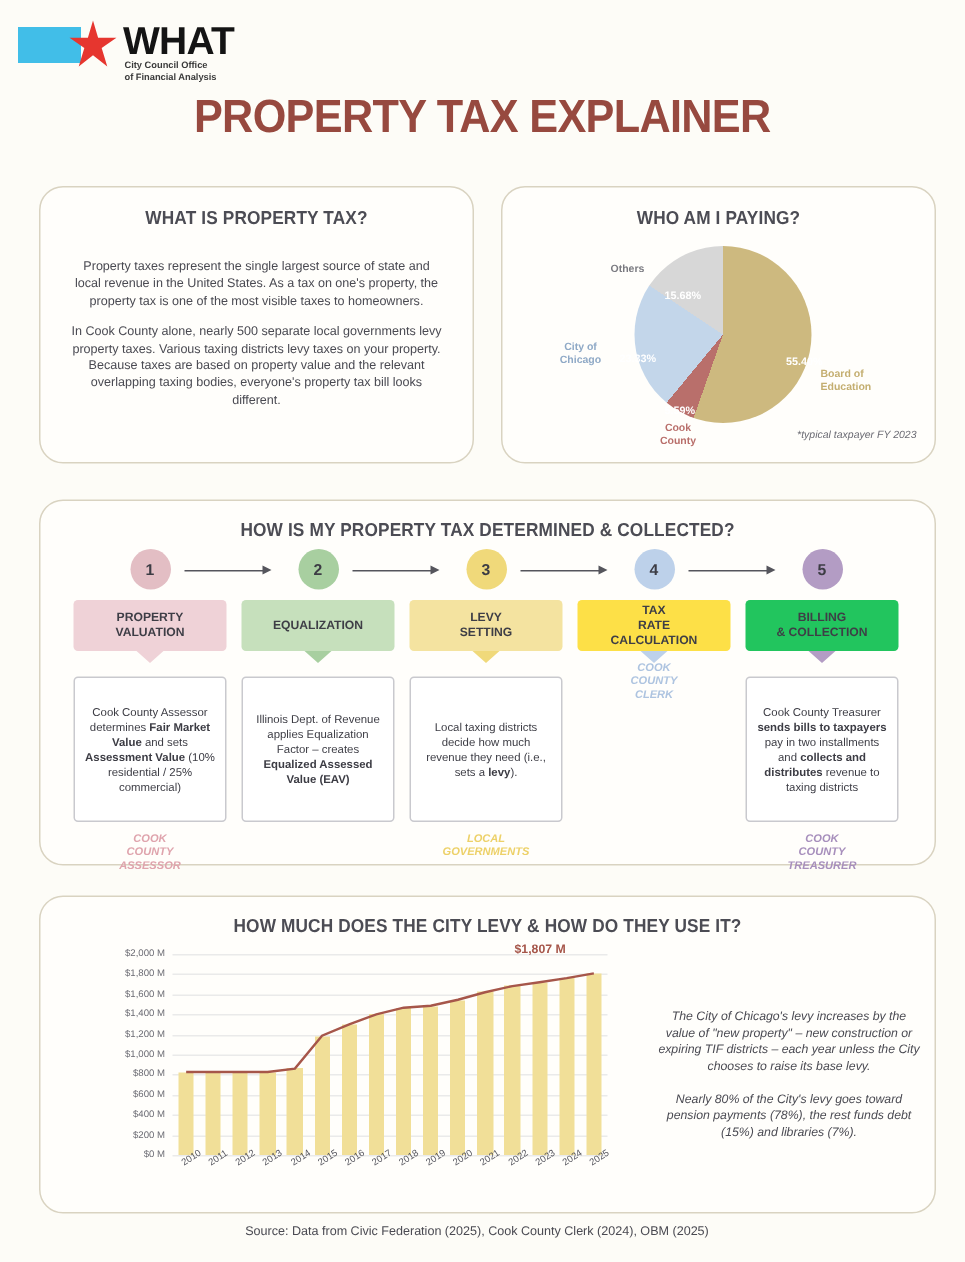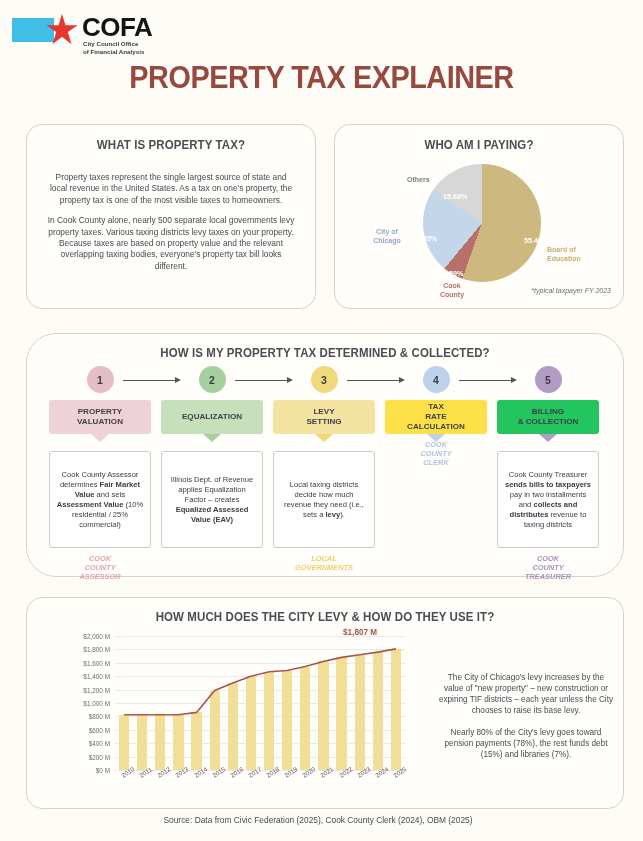--- a/index.html
+++ b/index.html
@@ -49,21 +49,21 @@
   #card-who .card-title { margin-top: 13px; }
   .pie-area { position: relative; width: 290px; height: 150px; }
   .pie {
     position: absolute; left: 88px; top: 12px; width: 118px; height: 118px; border-radius: 50%;
   }
   .pie-lbl { position: absolute; font-size: 7px; font-weight: 700; line-height: 8.6px; }
   .pie-pct { position: absolute; font-size: 7.2px; font-weight: 700; color: #FFFFFF; }
   .pie-note { position: absolute; right: 14px; bottom: 8px; font-size: 7px; color: #6C6C74; font-style: italic; }
 
   
-  #card-process { left: 26px; top: 333px; width: 598px; height: 244px; border-radius: 30px; }
+  #card-process { left: 26px; top: 333px; width: 598px; height: 244px; }
   #card-process .card-title { margin-top: 12px; }
   .steps { position: absolute; left: 22px; top: 32px; width: 554px; display: flex; gap: 10px; }
   .step { width: 102px; position: relative; }
   .step-circle {
     width: 27px; height: 27px; border-radius: 50%; margin: 0 auto;
     display: flex; align-items: center; justify-content: center;
     font-size: 10.5px; font-weight: 700; color: #3C3C44;
   }
   .arrow { position: absolute; top: 13px; left: 74px; width: 60px; height: 2px; }
   .arrow .line { position: absolute; left: 0; top: 0.5px; width: 54px; height: 1.3px; background: #55555C; }
@@ -105,40 +105,40 @@
   .bar { position: absolute; bottom: 0; background: #F1DF98; }
   .xlab {
     position: absolute; top: 137px; font-size: 6.3px; color: #56565E;
     transform: rotate(-33deg); transform-origin: left top; white-space: nowrap;
   }
   .callout {
     position: absolute; font-size: 8.2px; font-weight: 700; color: #A6564A;
   }
   .side-text {
     position: absolute; left: 410px; top: 44px; width: 178px;
-    font-size: 8.2px; line-height: 11px; color: #4A4A52; text-align: center;
+    font-size: 8.2px; line-height: 11px; color: #4A4A52; text-align: center; font-style: italic;
   }
   .side-text p + p { margin-top: 11px; }
   .source {
     position: absolute; left: 0; top: 815px; width: 636px; text-align: center;
     font-size: 8.4px; color: #4A4A52;
   }
 </style>
 </head>
 <body>
 
 <div class="page">
 
   <div class="header">
     <div class="logo-wrap">
       <div class="logo-blue"></div>
       <svg class="logo-star" viewBox="0 0 100 100">
         <polygon points="50,2 60,36 96,36 67,56 78,92 50,70 22,92 33,56 4,36 40,36" fill="#E6362F"></polygon>
       </svg>
-      <div class="logo-cofa">COFA</div>
+      <div class="logo-cofa">WHAT</div>
       <div class="logo-sub">
         <div>City Council Office</div>
         <div>of Financial Analysis</div>
       </div>
     </div>
     <div class="main-title">PROPERTY TAX EXPLAINER</div>
   </div>
 
   <div class="card" id="card-what">
     <div class="card-title">WHAT IS PROPERTY TAX?</div>

